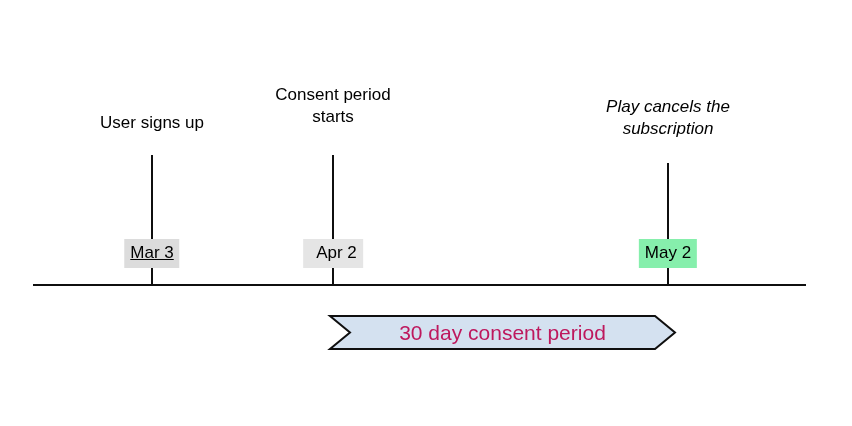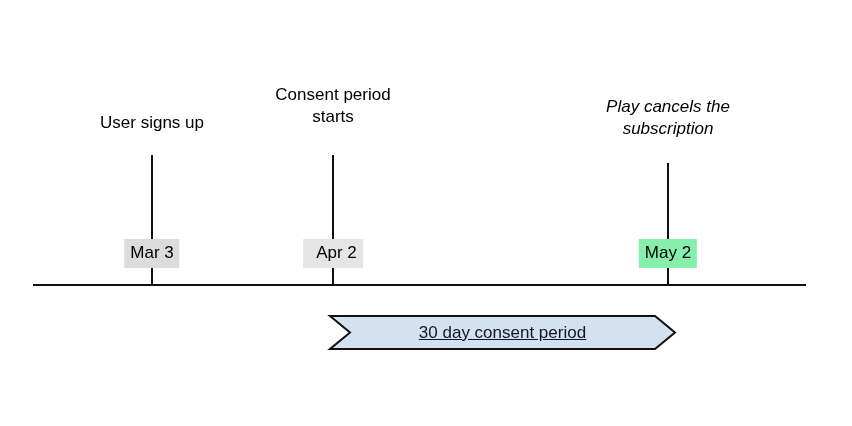--- a/index.html
+++ b/index.html
@@ -77,37 +77,36 @@
   }
   .consent-banner-label {
     position: absolute;
     left: 0;
     top: 0;
     width: 345px;
     height: 33px;
     display: flex;
     align-items: center;
     justify-content: center;
-    font-size: 17px;
-    color: #0f172a;
+    font-size: 21px;
+    color: #be185d;
     pointer-events: none;
-    text-decoration: underline;
   }
 </style>
 </head>
 <body>
 
 <div id="diagram-canvas">
 
   <div class="axis-line" style="left: 33px; width: 773px; top: 284px; border-top-color: rgb(15, 15, 15);"></div>
 
   <div class="event-group" id="event-0" style="left: 152px;">
     <div class="event-title" id="title-0" style="top: 112px; width: 160px; margin-left: 0px;">User signs up</div>
     <div class="event-tick" id="tick-0" style="top: 155px; height: 129px; border-left-color: rgb(15, 15, 15);"></div>
-    <div class="event-date" id="date-0" style="top: 239px; background: rgb(220, 220, 220);">Mar 3</div>
+    <div class="event-date" id="date-0" style="top: 239px; background: rgb(220, 220, 220); text-decoration: underline;">Mar 3</div>
   </div>
 
   <div class="event-group" id="event-1" style="left: 333px;">
     <div class="event-title" id="title-1" style="top: 84px; width: 180px; margin-left: 0px;">Consent period
 starts</div>
     <div class="event-tick" id="tick-1" style="top: 155px; height: 129px; border-left-color: rgb(15, 15, 15);"></div>
     <div class="event-date" id="date-1" style="top: 239px; background: #e5e5e5; padding-left: 13px;">Apr 2</div>
   </div>
 
   <div class="event-group" id="event-2" style="left: 668px;">

